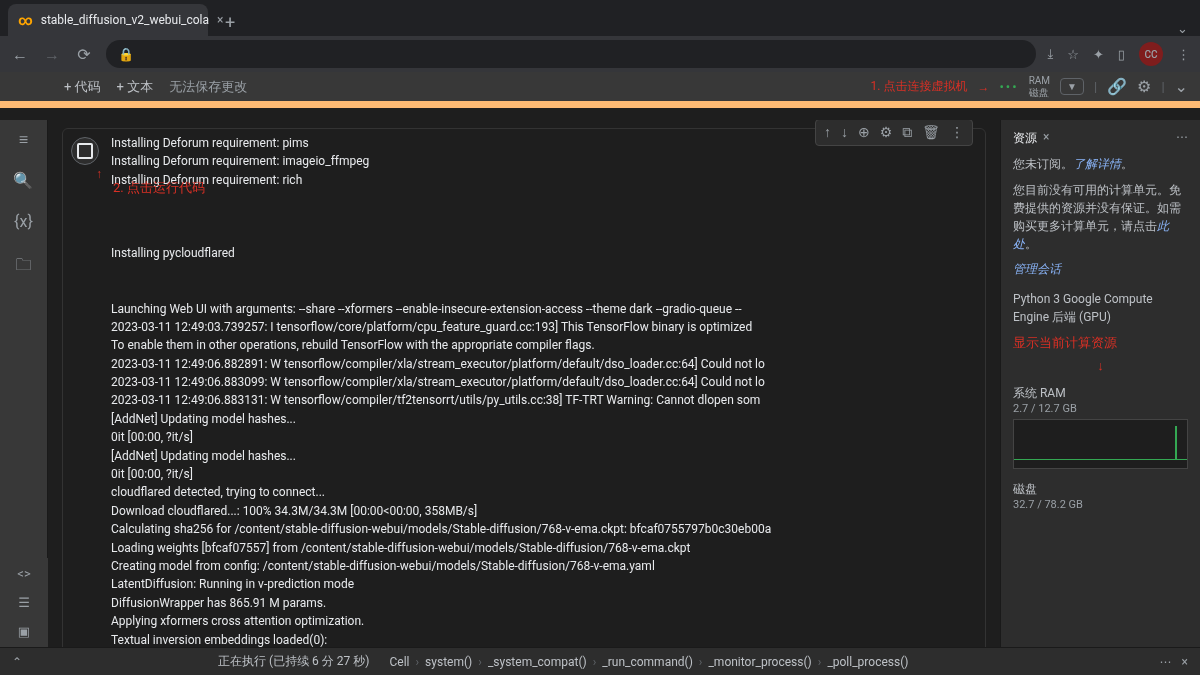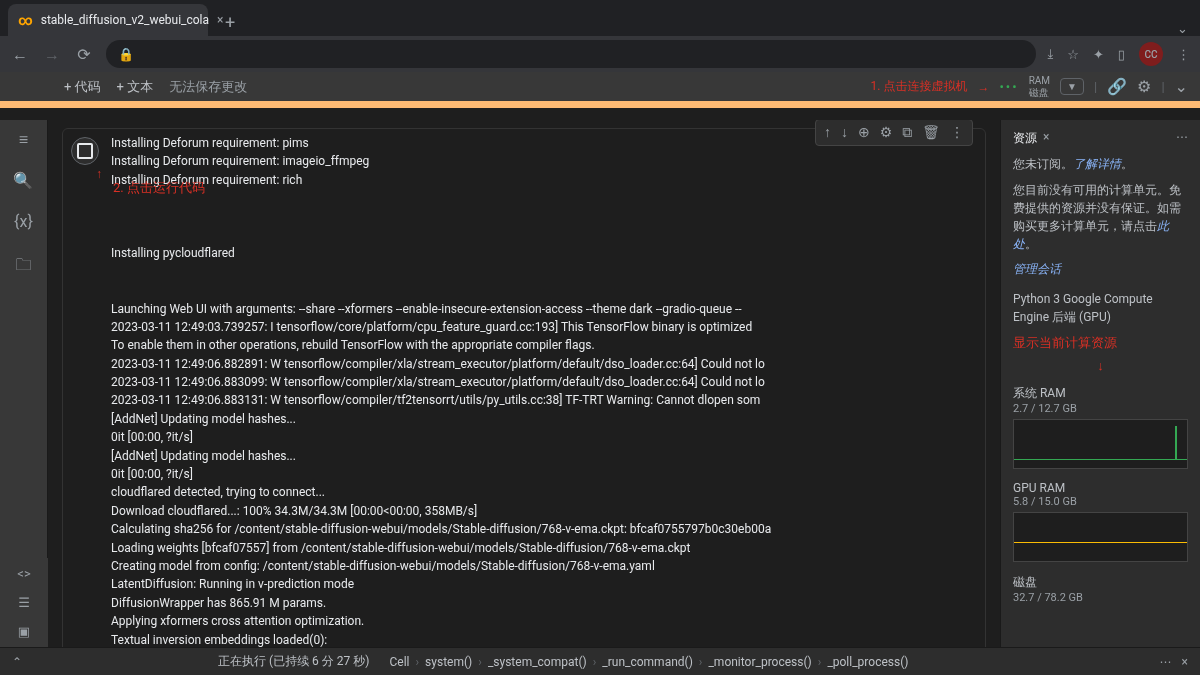--- a/index.html
+++ b/index.html
@@ -210,27 +210,20 @@
     <div class="res-anno" style="text-align:center">↓</div>
     <div class="res-section">
       <div class="res-label">系统 RAM</div>
       <div class="res-val">2.7 / 12.7 GB</div>
       <div class="mini-chart">
           <div class="chart-line-sys"></div>
           <div class="chart-spike"></div>
         </div>
     </div>
     <div class="res-section">
-      <div class="res-label">GPU RAM</div>
-      <div class="res-val">5.8 / 15.0 GB</div>
-      <div class="mini-chart">
-          <div class="chart-line-gpu"></div>
-        </div>
-    </div>
-    <div class="res-section">
       <div class="res-label">磁盘</div>
       <div class="res-val">32.7 / 78.2 GB</div>
     </div>
   </div>
 </div>
 
 <div class="bottom-rail">
   <span>&lt;&gt;</span>
   <span>☰</span>
   <span>▣</span>

